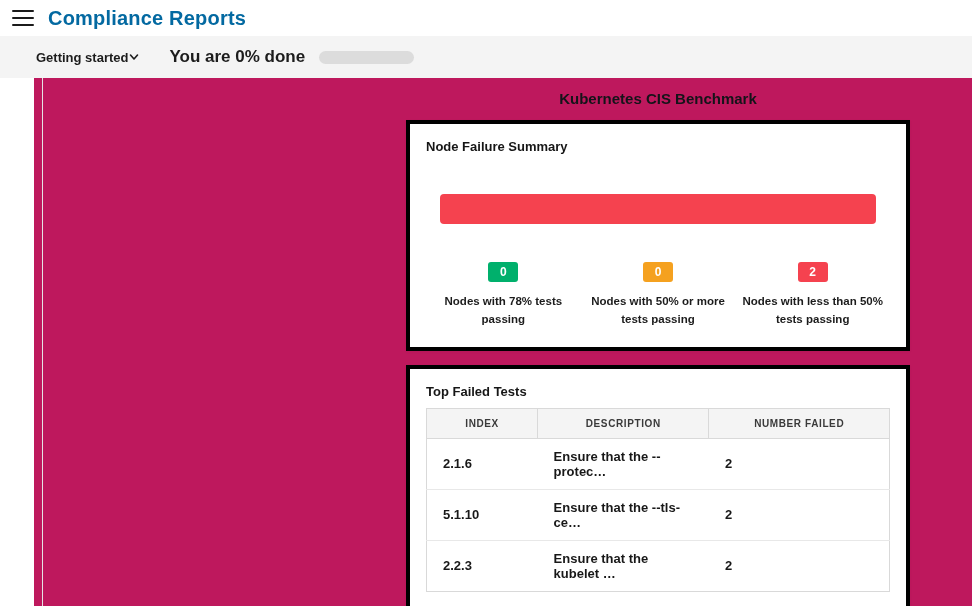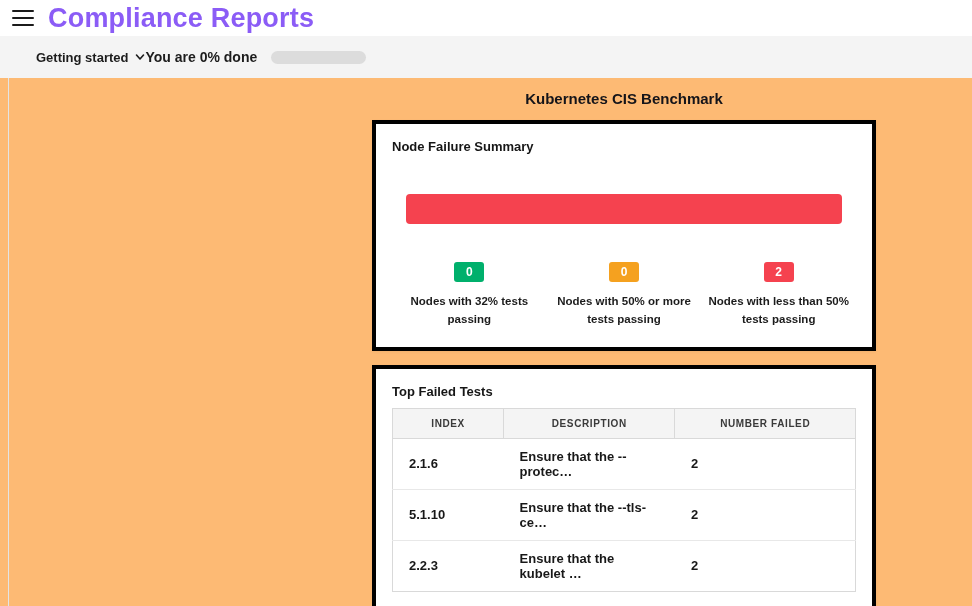--- a/index.html
+++ b/index.html
@@ -18,57 +18,59 @@
     padding:0 10px;
     background:#ffffff;
   }
   .hamburger {
     width:22px; height:16px;
     display:flex; flex-direction:column; justify-content:space-between;
     cursor:pointer; margin:0 14px 0 2px;
   }
   .hamburger span { display:block; height:2px; background:#1b1b1b; border-radius:1px; }
   .page-title {
-    font-size:27px;
+    font-size:20px;
     font-weight:800;
     letter-spacing:.2px;
-    color:#8b5cf6;
+    color:#0369a1;
   }
 
   
   .subbar {
     height:42px;
     background:#f4f4f4;
     display:flex;
     align-items:center;
     padding:0 36px;
   }
   .getting-started {
-    display:flex; align-items:center; gap:7px;
+    display:flex; align-items:center; gap:1px;
     font-size:13px; font-weight:700; cursor:pointer; color:#1c1c1c;
   }
   .chev { width:10px; height:10px; display:inline-block; }
   .progress-text {
-    font-size:14px; font-weight:700; color:#1c1c1c;
+    margin-left:30px;
+    font-size:17px; font-weight:700; color:#1c1c1c;
   }
   .progress-track {
     margin-left:14px;
     width:95px; height:13px;
     border-radius:7px;
     background:#dcdcdc;
     overflow:hidden;
   }
   .progress-fill { height:100%; background:#bdbdbd; width:0%; }
 
   
   .main {
     position:relative;
     height:528px;
-    background:#fdba74;
+    background:#be185d;
     padding-top:11px;
+    margin-left:34px;
   }
   .left-divider {
     position:absolute; left:8px; top:0; bottom:0;
     width:1px; background:#e4e4e4;
   }
   .content-col { width:504px; margin-left:372px; }
   .benchmark-title {
     text-align:center;
     font-size:15px; font-weight:800;
     margin:1px 0 13px;
@@ -175,21 +177,21 @@
     <div class="benchmark-title">Kubernetes CIS Benchmark</div>
 
     <div class="card">
       <div class="card-title">Node Failure Summary</div>
 
       <div class="failure-bar" style="background: rgb(245, 66, 79);"></div>
 
       <div class="stats-row">
         <div class="stat">
           <div class="stat-badge" style="background: rgb(0, 176, 108);">0</div>
-          <div class="stat-label">Nodes with 32% tests passing</div>
+          <div class="stat-label">Nodes with 78% tests passing</div>
         </div>
         <div class="stat">
           <div class="stat-badge" style="background: rgb(245, 161, 31);">0</div>
           <div class="stat-label">Nodes with 50% or more tests passing</div>
         </div>
         <div class="stat">
           <div class="stat-badge" style="background: rgb(245, 66, 79);">2</div>
           <div class="stat-label">Nodes with less than 50% tests passing</div>
         </div>
       </div>

